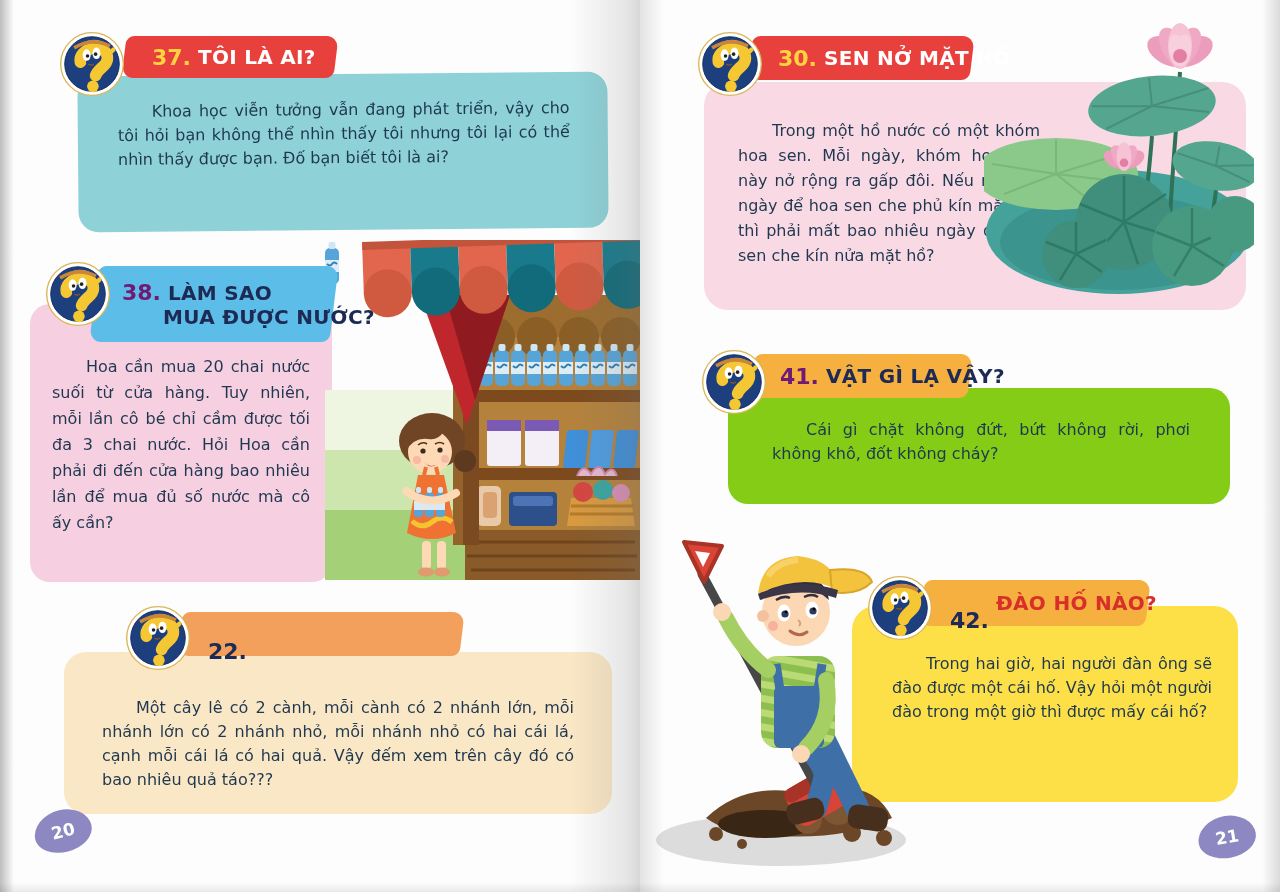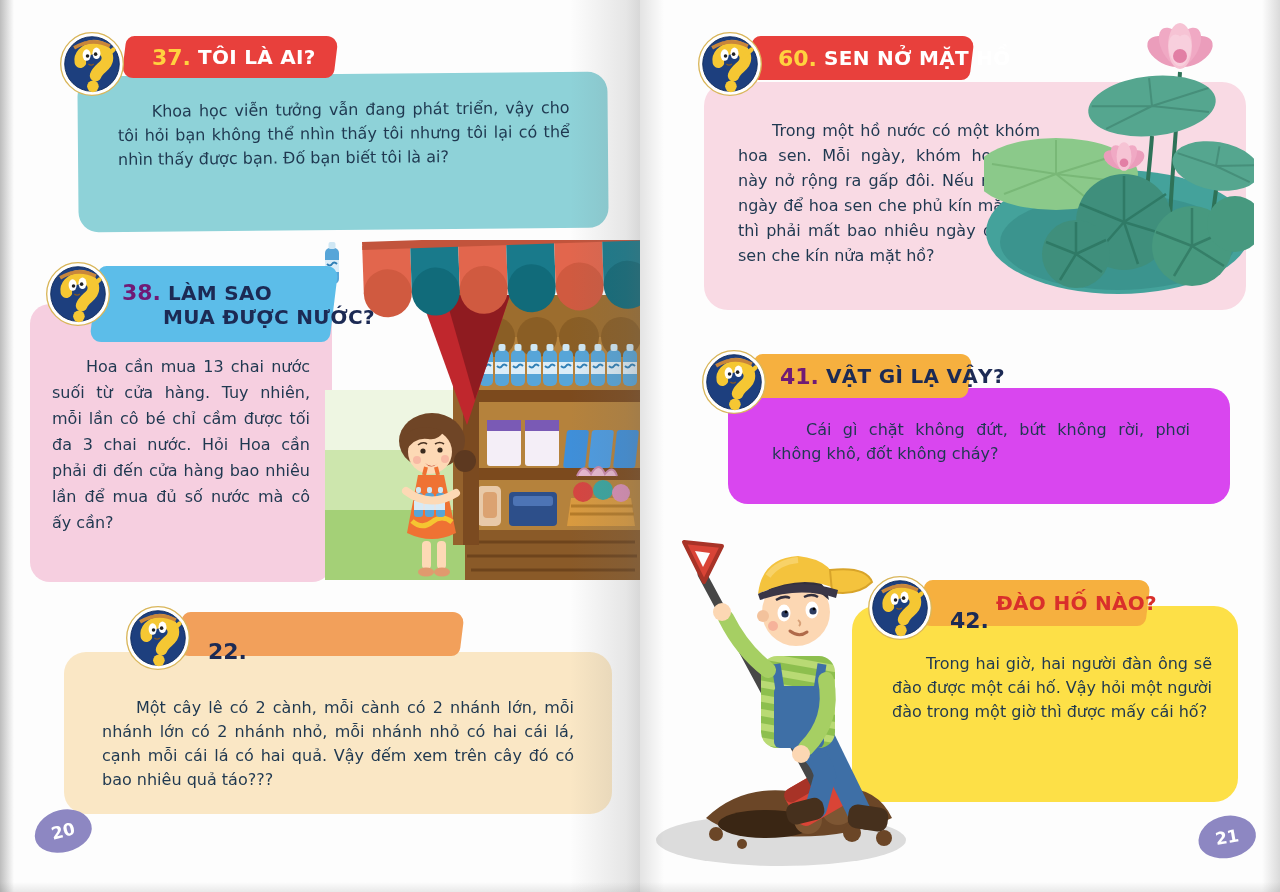--- a/index.html
+++ b/index.html
@@ -18,21 +18,21 @@
     background:linear-gradient(90deg,rgba(110,110,110,0),rgba(110,110,110,.16) 80%,rgba(110,110,110,.26) 100%);pointer-events:none;}
   .spine-soft{position:absolute;left:640px;top:0;bottom:0;width:24px;z-index:55;
     background:linear-gradient(90deg,rgba(0,0,0,.10),rgba(0,0,0,0));pointer-events:none;}
 
   
   .qbox{position:absolute;box-sizing:border-box;z-index:5;}
   .bx-teal {background:#8ed2d8;}
   .bx-pink {background:#f6cfe0;}
   .bx-cream{background:#fae7c5;}
   .bx-pink2{background:#f9dae4;}
-  .bx-green{background:#d946ef;}
+  .bx-green{background:#84cc16;}
   .bx-cyan {background:#fde047;}
   .body-text{font-size:16px;line-height:24px;text-align:justify;text-indent:34px;color:#1f3850;}
 
   .q37-box{left:78px;top:74px;width:530px;height:156px;border-radius:20px;transform:rotate(-.5deg);padding:24px 38px 0 40px;}
   .q38-box{left:30px;top:304px;width:302px;height:278px;border-radius:20px;padding:50px 22px 0 22px;}
   .q38-box .body-text{line-height:26px;}
   .q39-box{left:64px;top:652px;width:548px;height:162px;border-radius:22px;padding:44px 38px 0 38px;}
   .q40-box{left:704px;top:82px;width:542px;height:228px;border-radius:24px;padding:36px 0 0 34px;}
   .q40-box .body-text{width:302px;line-height:25px;}
   .q41-box{left:728px;top:388px;width:502px;height:116px;border-radius:20px;padding:30px 40px 0 44px;}
@@ -119,21 +119,21 @@
       <svg class="mascot" viewBox="0 0 76 76">
           <use href="#mascot-def"></use>
         </svg>
       <div class="content">
         <span class="num n-yellow">37.</span>
         <span class="ttl t-white">TÔI LÀ AI?</span>
       </div>
     </div>
 
     <div class="qbox bx-pink q38-box">
-      <p class="body-text" style="margin:0">Hoa cần mua 13 chai nước suối từ cửa hàng. Tuy nhiên, mỗi lần cô bé chỉ cầm được tối đa 3 chai nước. Hỏi Hoa cần phải đi đến cửa hàng bao nhiêu lần để mua đủ số nước mà cô ấy cần?</p>
+      <p class="body-text" style="margin:0">Hoa cần mua 20 chai nước suối từ cửa hàng. Tuy nhiên, mỗi lần cô bé chỉ cầm được tối đa 3 chai nước. Hỏi Hoa cần phải đi đến cửa hàng bao nhiêu lần để mua đủ số nước mà cô ấy cần?</p>
     </div>
     <div class="banner q38-banner">
       <div class="bg bg-blue"></div>
       <svg class="mascot" viewBox="0 0 76 76">
           <use href="#mascot-def"></use>
         </svg>
       <div class="content">
         <div class="line1">
           <span class="num n-red">38.</span>
           <span class="ttl t-navy">LÀM SAO</span>
@@ -277,21 +277,21 @@
 
     <div class="qbox bx-pink2 q40-box">
       <p class="body-text" style="margin:0">Trong một hồ nước có một khóm hoa sen. Mỗi ngày, khóm hoa sen này nở rộng ra gấp đôi. Nếu mất 48 ngày để hoa sen che phủ kín mặt hồ, thì phải mất bao nhiêu ngày để hoa sen che kín nửa mặt hồ?</p>
     </div>
     <div class="banner q40-banner">
       <div class="bg bg-red"></div>
       <svg class="mascot" viewBox="0 0 76 76">
           <use href="#mascot-def"></use>
         </svg>
       <div class="content">
-        <span class="num n-yellow">60.</span>
+        <span class="num n-yellow">30.</span>
         <span class="ttl t-white">SEN NỞ MẶT HỒ</span>
       </div>
     </div>
 
     <svg class="illus illus-lotus" viewBox="0 0 270 290">
       <ellipse cx="134" cy="218" rx="132" ry="62" fill="#44a29b"></ellipse>
       <ellipse cx="134" cy="228" rx="118" ry="48" fill="#3b948e"></ellipse>
 
       <g stroke="#2e7258" stroke-width="4" fill="none">
         <path d="M196,58 C192,120 188,160 186,205"></path>

